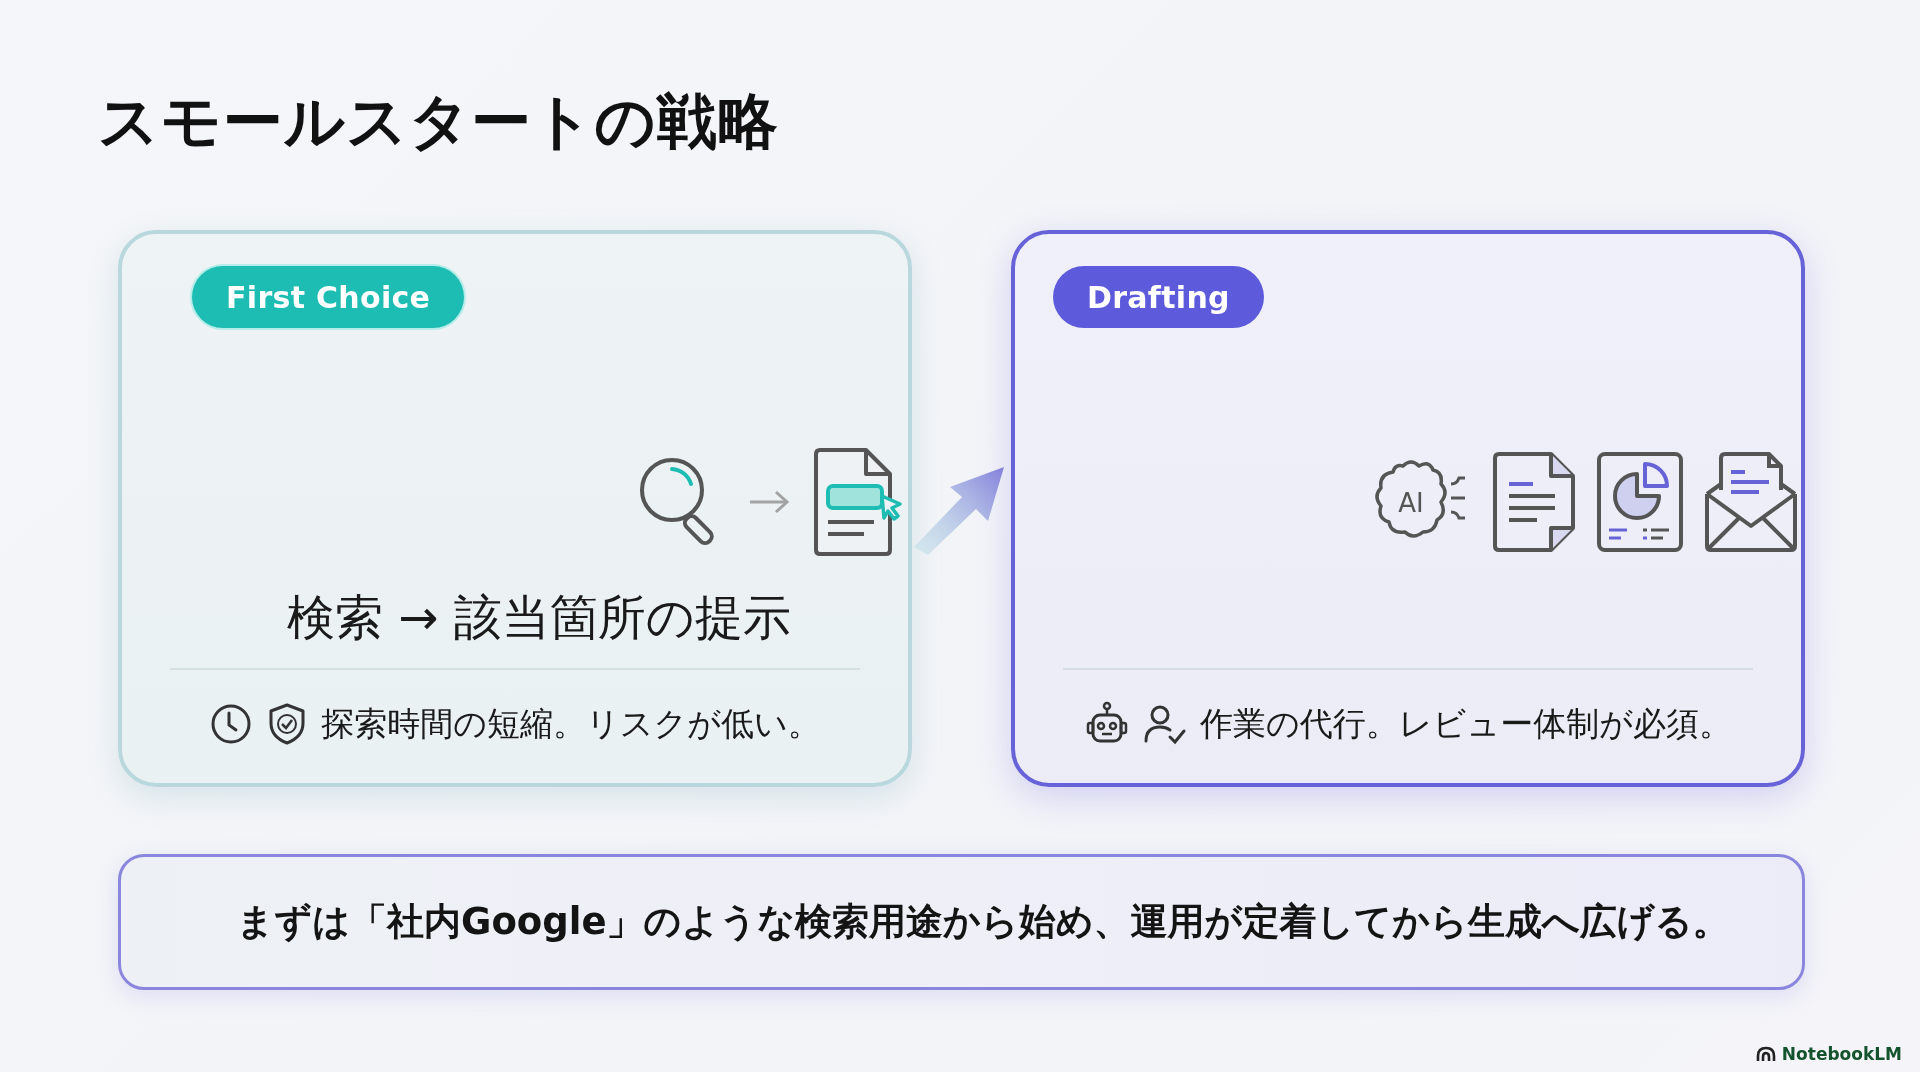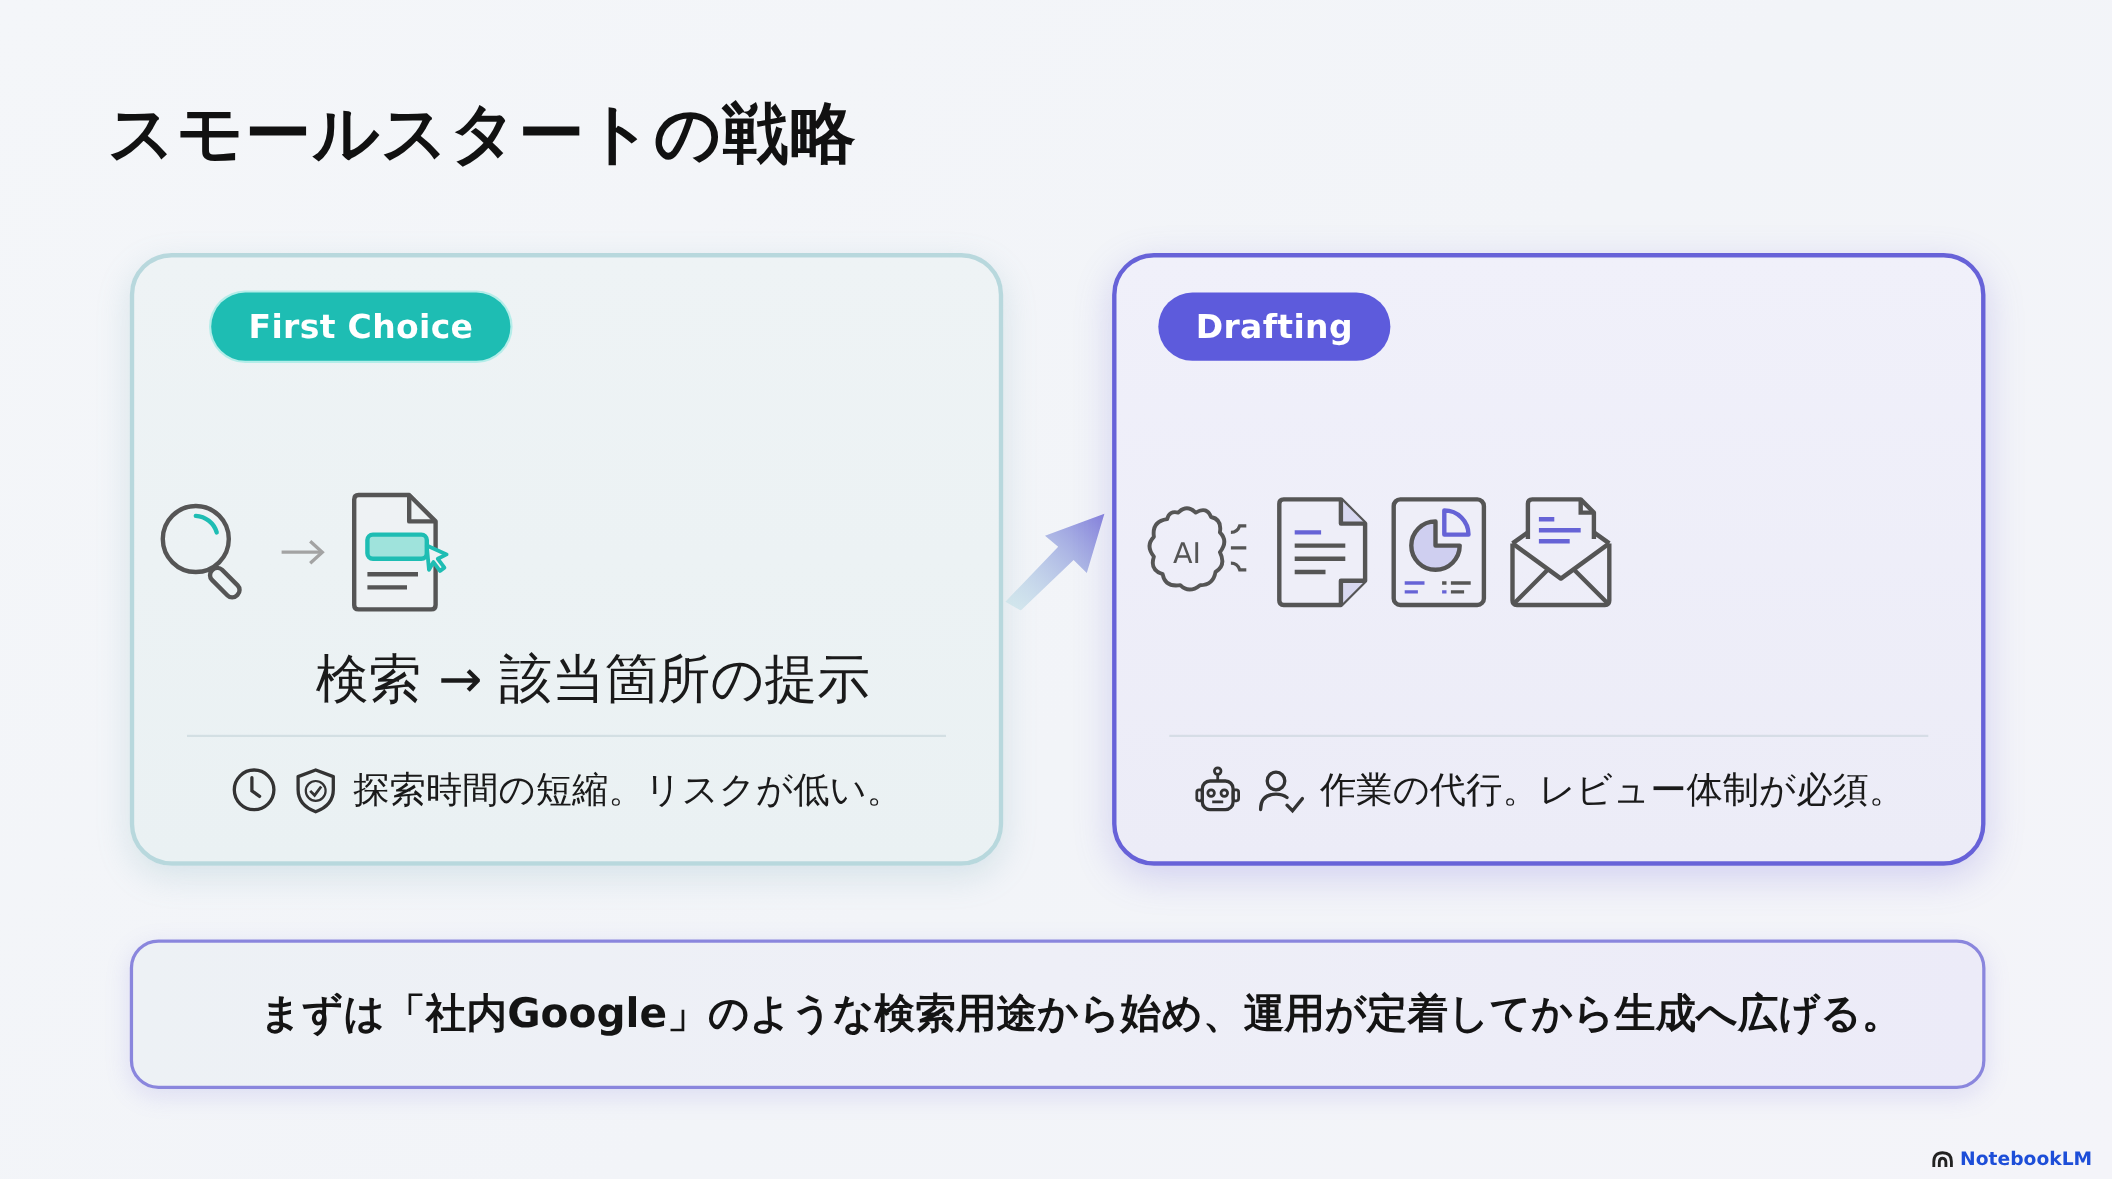--- a/index.html
+++ b/index.html
@@ -34,52 +34,52 @@
     color: #fff; font-size: 30px; font-weight: 700;
     display: flex; align-items: center; letter-spacing: 0.3px;
   }
   .badge-teal { background: #1ebdb3; box-shadow: 0 0 0 2px rgba(110,230,220,0.45); margin-left: 32px; }
   .badge-indigo { background: #5d5bdc; }
   .phase-title {
     position: absolute; left: 0; right: 0; top: 120px; text-align: center;
     font-size: 42px; font-weight: 700; color: #141414; white-space: nowrap;
   }
   .icon-row {
-    position: absolute; left: 16px; right: 0; top: 212px; height: 112px;
-    display: flex; justify-content: flex-start; align-items: center; gap: 14px; text-decoration: underline;
+    position: absolute; left: 0; right: 0; top: 212px; height: 112px;
+    display: flex; justify-content: flex-end; align-items: center; gap: 14px; text-decoration: underline;
   }
   .icon-row svg { display: block; }
   .subtitle {
     position: absolute; left: 0; right: 0; top: 352px; text-align: center;
     font-size: 48px; color: #1a1a1a; white-space: nowrap; margin-left: 48px;
   }
   .divider {
     position: absolute; left: 48px; right: 48px; top: 434px; height: 2px;
     background: #d3dfe3;
   }
   .card-draft .divider { background: #d6dde6; }
   .footer-row {
     position: absolute; left: 0; right: 0; top: 462px; height: 56px;
-    display: flex; justify-content: center; align-items: flex-start; gap: 12px;
+    display: flex; justify-content: center; align-items: center; gap: 12px;
     font-size: 33px; color: #1a1a1a; white-space: nowrap;
   }
   .footer-row svg { display: block; }
   .flow-arrow { position: absolute; left: 910px; top: 455px; }
   .banner {
     position: absolute; left: 118px; top: 854px; width: 1687px; height: 136px;
     border-radius: 26px; border: 3px solid #8a86dd;
     background: linear-gradient(90deg, #edf1f5 0%, #eeeff7 50%, #ecebf8 100%);
     box-shadow: 0 6px 22px rgba(120,115,220,0.18);
     display: flex; align-items: center; justify-content: center; padding-left: 43px;
   }
   .banner-text { font-size: 37px; font-weight: 700; color: #141414; white-space: nowrap; }
   .brand {
     position: absolute; right: 18px; bottom: 8px;
     display: flex; align-items: center; gap: 6px;
-    font-size: 17px; color: #1d4ed8; font-weight: 600; text-align: center;
+    font-size: 17px; color: #14532d; font-weight: 600; text-align: center;
   }
 </style>
 </head>
 <body>
 
 <h1 class="slide-title">スモールスタートの戦略</h1>
 
 <section class="card card-ref">
   <div class="badge badge-teal">First Choice</div>
 

